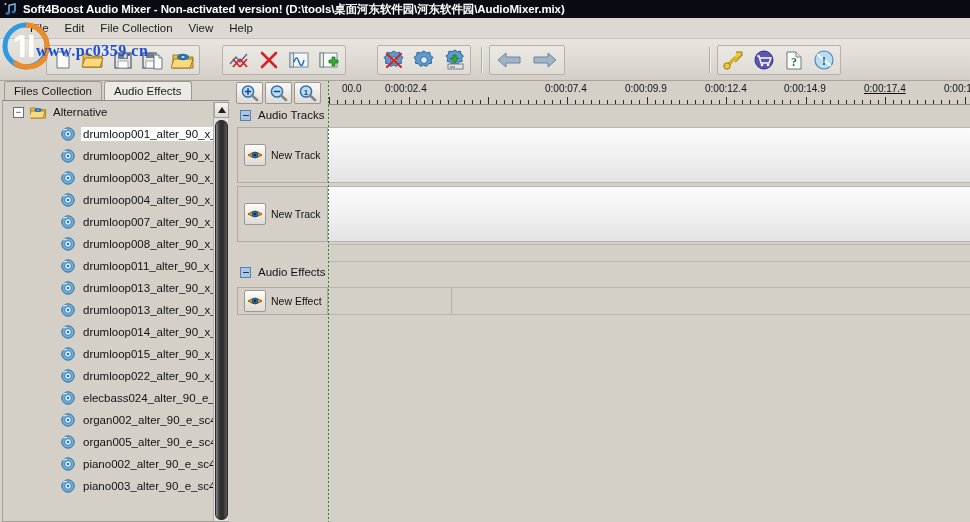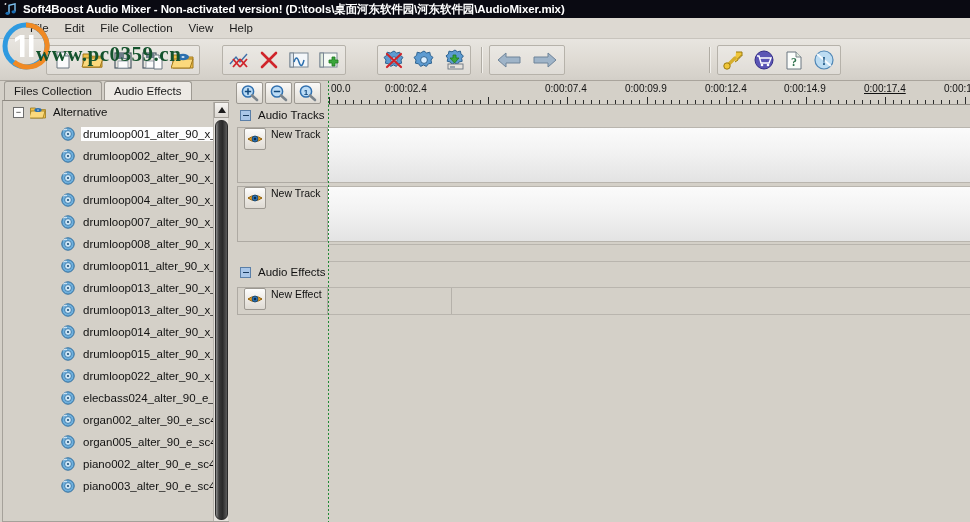--- a/index.html
+++ b/index.html
@@ -190,21 +190,21 @@
     display: flex; align-items: center; justify-content: center;
   }
   .section-hdr .sq i {
     display: block; width: 6px; height: 1px; background: #1a3c60;
   }
 
   .track-head {
     position: absolute; left: 4px; width: 91px;
     background: #d4d0c8;
     border: 1px solid #aeaaa3;
-    display: flex; 
+    display: flex; align-items: center;
   }
   .eye-btn {
     width: 22px; height: 22px; margin: 0 5px 0 6px; flex: none;
     border: 1px solid #9c9891; border-radius: 2px;
     background: linear-gradient(180deg,#fdfdfc 0%, #ece9e4 55%, #dedad3 100%);
     display: flex; align-items: center; justify-content: center;
   }
   .track-name { font-size: 10.5px; color: #111; white-space: nowrap; }
 
   .lane {
@@ -232,21 +232,21 @@
   .wm-logo { left: 2px; top: 22px; width: 52px; height: 48px; }
   .wm-cn {
     left: 56px; top: 10px;
     font-size: 30px; font-weight: bold; color: #2f9ae0;
     font-family: "DejaVu Sans", sans-serif;
     letter-spacing: 2px;
     opacity: 0.95;
   }
   .wm-url {
     left: 36px; top: 42px;
-    font-size: 21px; font-weight: bold; color: #14532d;
+    font-size: 16px; font-weight: bold; color: #1d4ed8;
     font-family: "Liberation Serif", serif;
     letter-spacing: 0.5px;
   }
 </style>
 </head>
 <body>
 
 <div id="app">
 
   <div class="titlebar">
@@ -629,21 +629,21 @@
         <svg width="20" height="18" viewBox="0 0 20 18">
           <circle cx="8" cy="7.5" r="5.6" fill="#bcdcf6" stroke="#2f6fae" stroke-width="1.5"></circle>
           <text x="8" y="11" font-family="Liberation Sans, sans-serif" font-size="8" font-weight="bold" fill="#11487c" text-anchor="middle">1</text>
           <path d="M12 11.5 l5 4.5" stroke="#7b848c" stroke-width="2.6" stroke-linecap="round"></path>
         </svg>
       </div>
     </div>
 
     <div class="ruler">
       <div id="ruler-labels">
-          <div class="ruler-label" style="left: 3px;">00.0</div>
+          <div class="ruler-label" style="left: 14px;">00.0</div>
           <div class="ruler-label" style="left: 57px;">0:00:02.4</div>
           <div class="ruler-label" style="left: 137px; margin-top: 37px;">0:00:04.9</div>
           <div class="ruler-label" style="left: 217px;">0:00:07.4</div>
           <div class="ruler-label" style="left: 297px;">0:00:09.9</div>
           <div class="ruler-label" style="left: 377px;">0:00:12.4</div>
           <div class="ruler-label" style="left: 456px;">0:00:14.9</div>
           <div class="ruler-label" style="left: 536px; text-decoration: underline;">0:00:17.4</div>
           <div class="ruler-label" style="left: 616px;">0:00:19.9</div>
         </div>
       <div class="ruler-ticks" id="ruler-ticks">

